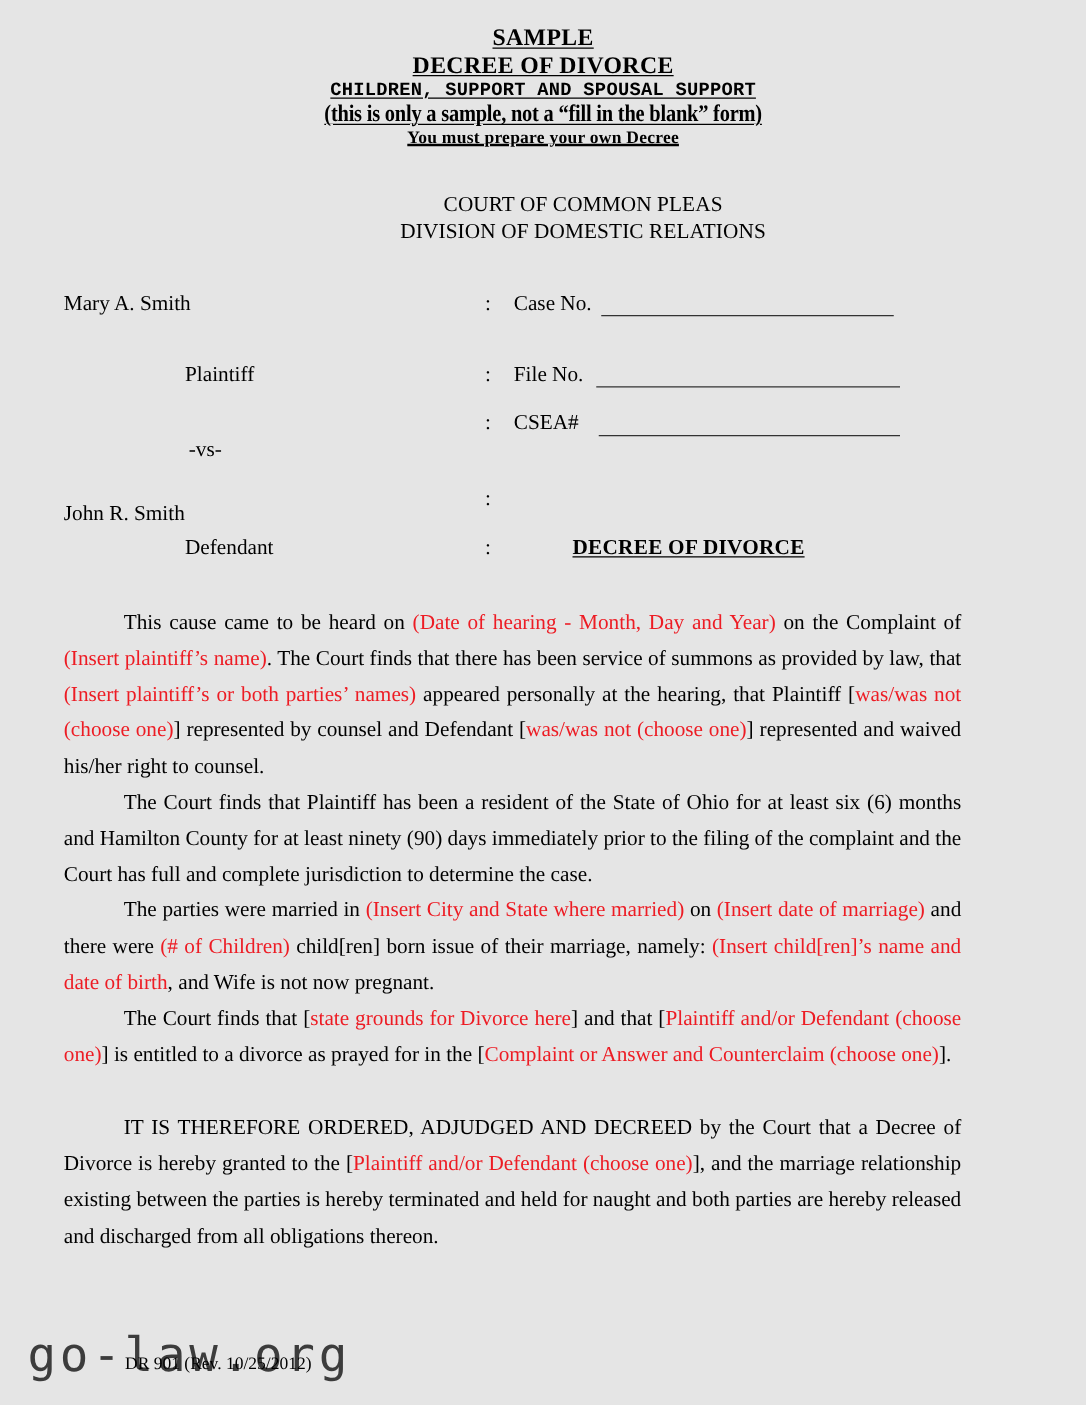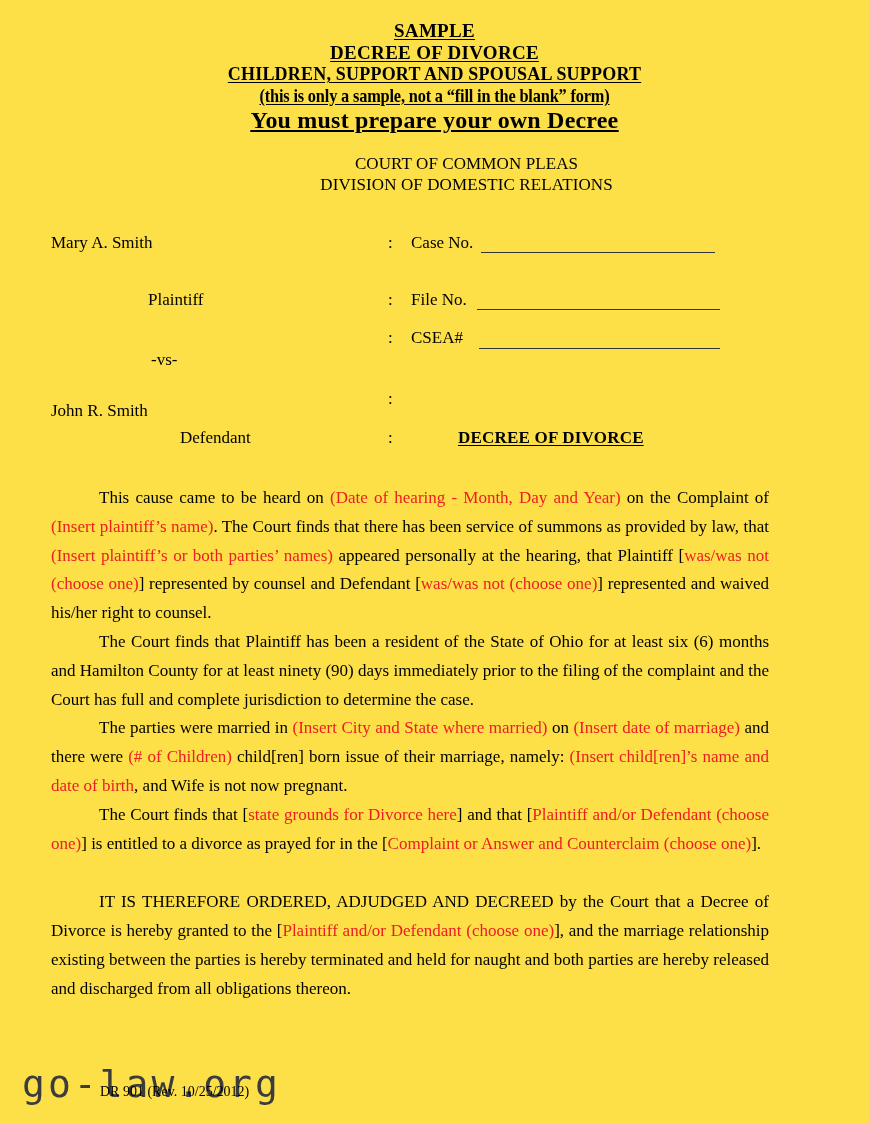--- a/index.html
+++ b/index.html
@@ -8,21 +8,21 @@
     background: #ffffff;
   }
   body {
     font-family: "Liberation Serif", "DejaVu Serif", serif;
     color: #000000;
   }
   #page {
     position: relative;
     width: 869px;
     height: 1124px;
-    background: #fde047;
+    background: #e5e5e5;
     overflow: hidden;
   }
 
   
   .title-block {
     position: absolute;
     left: 0;
     top: 20px;
     width: 869px;
     text-align: center;
@@ -32,28 +32,28 @@
     font-weight: bold;
     line-height: 1.16;
     white-space: nowrap;
   }
   .t-line > span {
     text-decoration: underline;
     text-underline-offset: 2px;
   }
   .t1 { font-size: 19px; letter-spacing: 0.3px; }
   .t2 { font-size: 19px; letter-spacing: 0.3px; }
-  .t3 { font-size: 18px; letter-spacing: 0.2px; }
+  .t3 { font-size: 15px; letter-spacing: 0.2px; font-family: Liberation Mono, monospace; }
   .t4 {
     font-size: 19px;
     letter-spacing: -0.2px;
     transform: scaleX(0.86);
     transform-origin: center;
   }
-  .t5 { font-size: 24px; letter-spacing: 0.2px; text-decoration: underline; }
+  .t5 { font-size: 14px; letter-spacing: 0.2px; text-decoration: underline; }
 
   
   .court-block {
     position: absolute;
     left: 0;
     top: 153px;
     width: 869px;
     text-align: center;
     padding-left: 32px;
   }
@@ -85,21 +85,21 @@
   }
   .cap-decree > span {
     text-decoration: underline;
     text-underline-offset: 2px;
   }
 
   .r-party-p  { left: 51px;  top: 233px; }
   .r-plaintiff{ left: 148px; top: 290px; }
   .r-vs       { left: 151px; top: 350px; }
   .r-party-d  { left: 51px;  top: 401px; }
-  .r-defendant{ left: 148px; top: 428px; margin-left: 32px; }
+  .r-defendant{ left: 148px; top: 428px; }
 
   
   .body-wrap {
     position: absolute;
     left: 51px;
     top: 484px;
     width: 718px;
     font-family: Liberation Serif, serif;
   }
   p.para {

